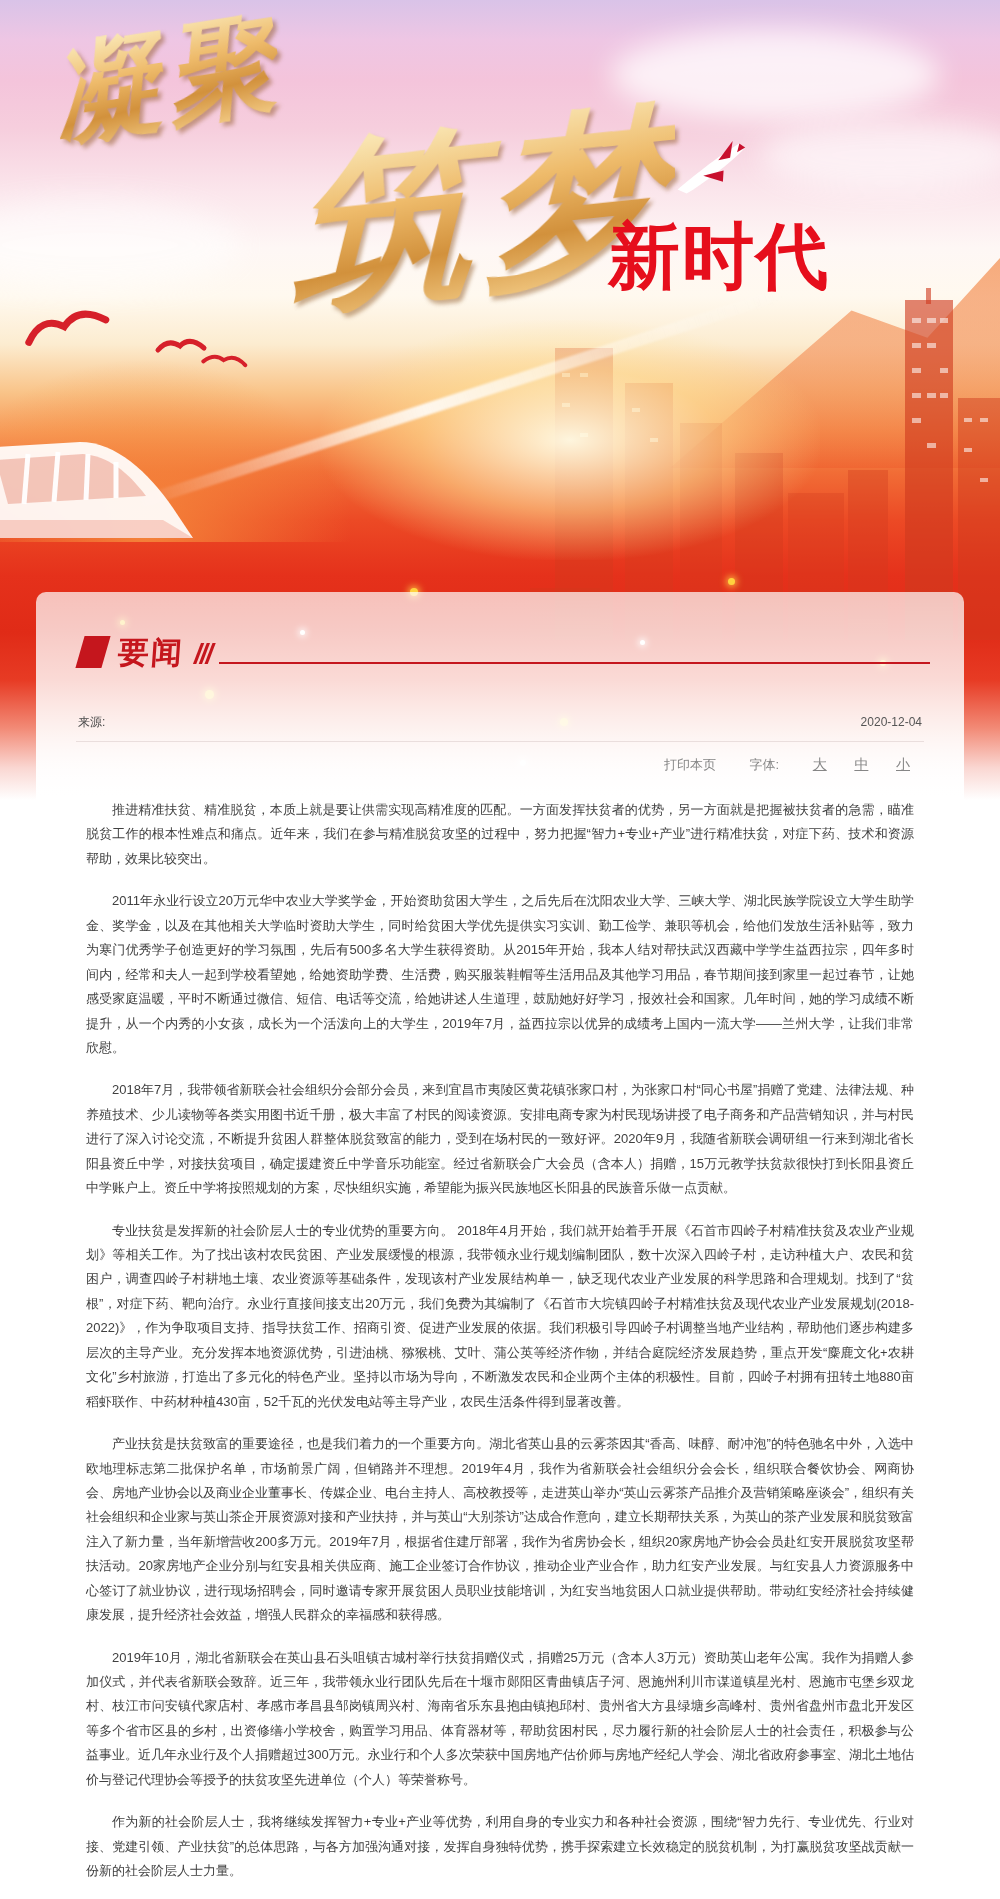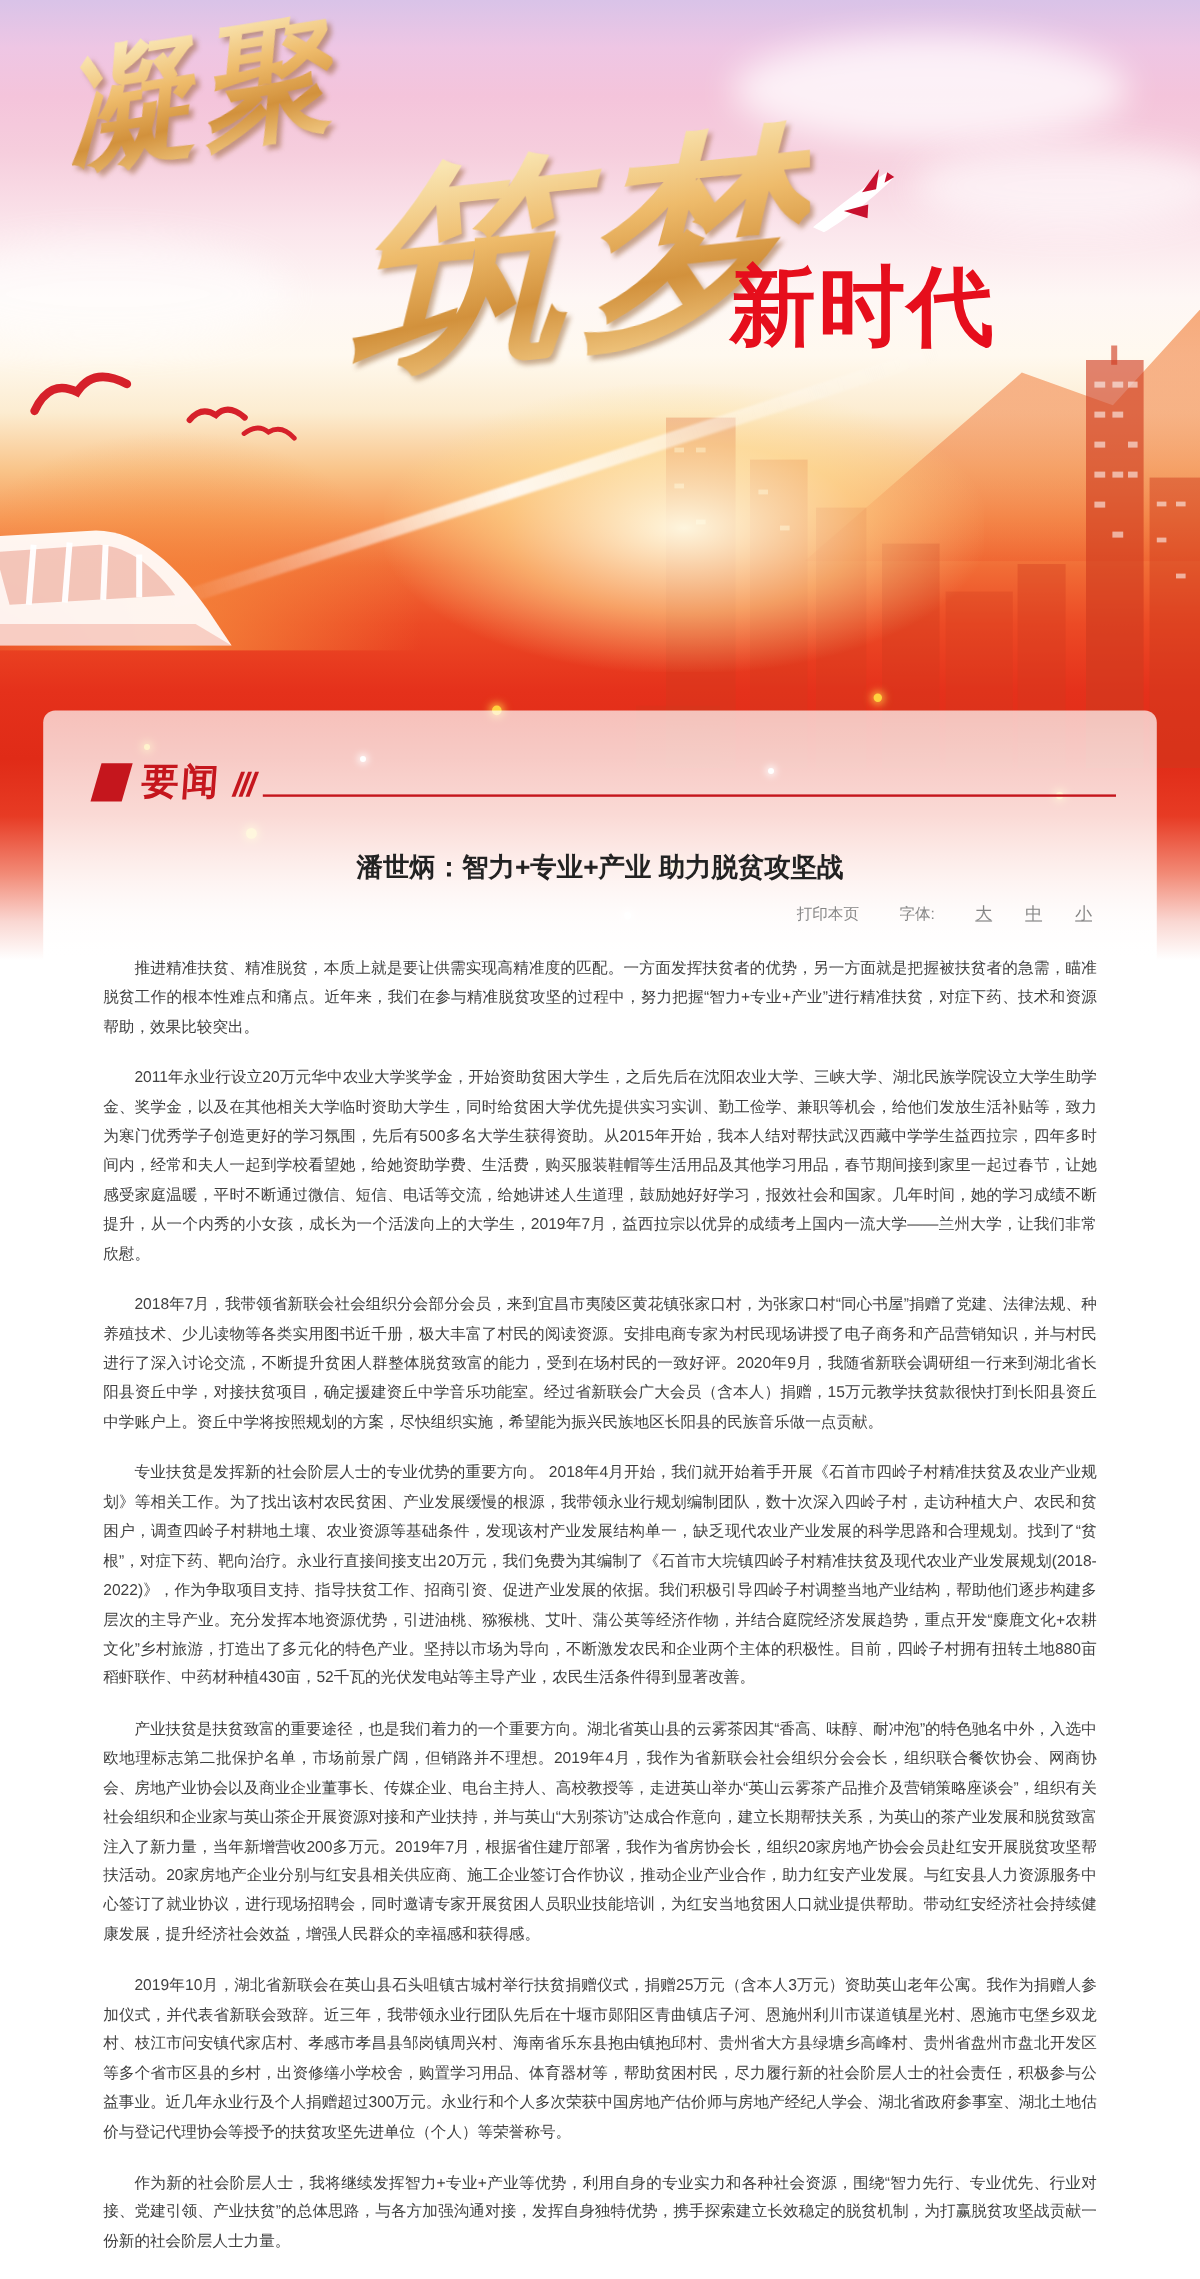--- a/index.html
+++ b/index.html
@@ -232,22 +232,25 @@
 
   <div class="card">
 
     <div class="section-head">
       <div class="section-block"></div>
       <div class="section-label">要闻</div>
       <div class="section-slashes">///</div>
       <div class="section-rule"></div>
     </div>
 
-    <h1 class="article-title">潘世炳：智力+专业+产业  助力脱贫攻坚战</h1>
-
+
+    <div class="meta-row">
+      <span class="meta-source">来源:</span>
+      <span class="meta-date">2020-12-04</span>
+    </div>
 
     <div class="toolbar">
       <a class="print-link">打印本页</a>
       <span class="font-label">字体:</span>
       <a class="font-size-link">大</a>
       <a class="font-size-link">中</a>
       <a class="font-size-link">小</a>
     </div>
 
     <div class="article-body">

